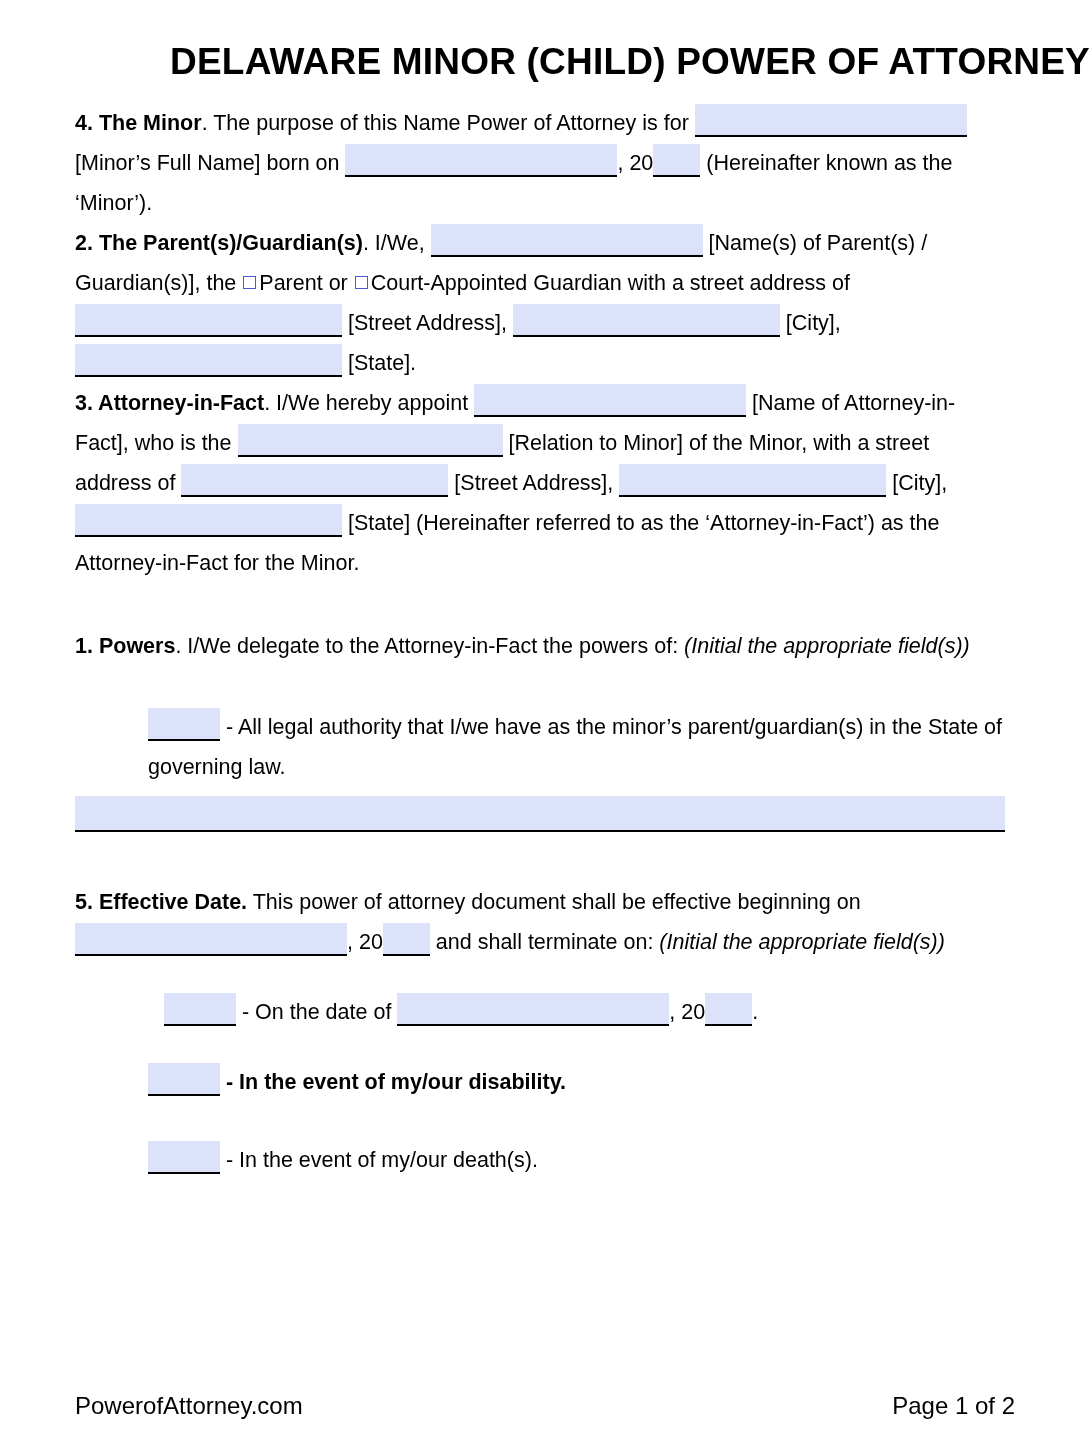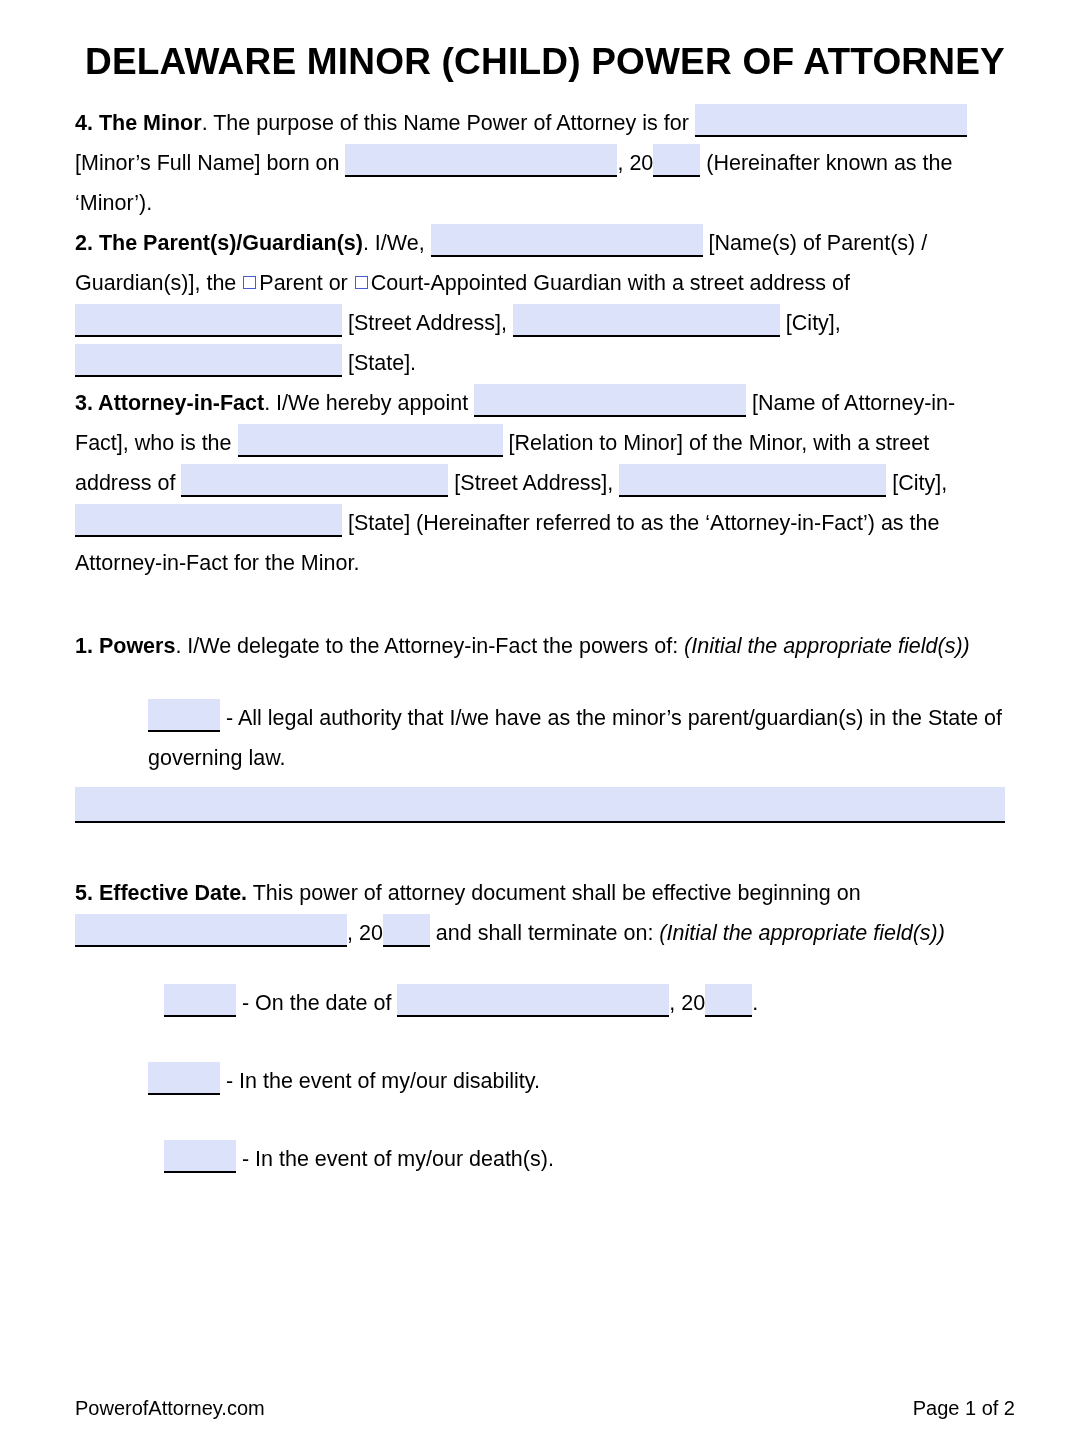--- a/index.html
+++ b/index.html
@@ -18,21 +18,21 @@
     height: 1444px;
     background: #ffffff;
     box-sizing: border-box;
     overflow: hidden;
   }
   .doc-title {
     position: absolute;
     top: 16px;
     left: 0;
     width: 1090px;
-    text-align: center;
+    text-align: right;
     font-size: 37px;
     font-weight: bold;
     letter-spacing: 0.2px;
     white-space: nowrap;
   }
   .body-area {
     position: absolute;
     left: 75px;
     top: 103px;
     width: 930px;
@@ -92,21 +92,21 @@
   }
 
   .footer {
     position: absolute;
     left: 75px;
     right: 75px;
     bottom: 24px;
     display: flex;
     justify-content: space-between;
     align-items: baseline;
-    font-size: 20px;
+    font-size: 24px;
   }
 </style>
 </head>
 <body>
 
 <div class="page">
 
   <h1 class="doc-title">DELAWARE MINOR (CHILD) POWER OF ATTORNEY</h1>
 
   <div class="body-area">
@@ -120,48 +120,48 @@
     </p>
 
     <p class="para gap-1">
       <span class="bold">3. Attorney-in-Fact</span><span>. I/We hereby appoint </span><span class="blank w-name"></span><span> [Name of Attorney-in-Fact], who is the </span><span class="blank w-relation"></span><span> [Relation to Minor] of the Minor, with a street address of </span><span class="blank w-addr"></span><span> [Street Address], </span><span class="blank w-city"></span><span> [City], </span><span class="blank w-state"></span><span> [State] (Hereinafter referred to as the ‘Attorney-in-Fact’) as the Attorney-in-Fact for the Minor.</span>
     </p>
 
     <p class="para gap-2">
       <span class="bold">1. Powers</span><span>. I/We delegate to the Attorney-in-Fact the powers of: </span><span class="ital">(Initial the appropriate field(s))</span>
     </p>
 
-    <div class="indent-block" style="margin-top:32px;">
+    <div class="indent-block" style="margin-top:41px;">
       <p class="initial-row" style="margin:0;">
         <span class="blank w-initial"></span><span> - All legal authority that I/we have as the minor’s parent/guardian(s) in the State of governing law.</span>
       </p>
     </div>
 
     <div style="margin-top:9px;">
       <span class="blank w-fullline"></span>
     </div>
 
     <p class="para gap-3">
       <span class="bold">5. Effective Date.</span><span> This power of attorney document shall be effective beginning on </span><span class="blank w-date"></span><span>, 20</span><span class="blank w-yr"></span><span> and shall terminate on: </span><span class="ital">(Initial the appropriate field(s))</span>
     </p>
 
     <div class="indent-block" style="margin-top:30px;">
       <p class="initial-row" style="margin:16px;">
         <span class="blank w-initial"></span><span> - On the date of </span><span class="blank w-date"></span><span>, 20</span><span class="blank w-yr"></span><span>.</span>
       </p>
     </div>
 
-    <div class="indent-block" style="margin-top:38px;">
+    <div class="indent-block" style="margin-top:30px;font-weight:bold;">
       <p class="initial-row" style="margin:0;">
         <span class="blank w-initial"></span><span> - In the event of my/our disability.</span>
       </p>
     </div>
 
     <div class="indent-block" style="margin-top:38px;">
-      <p class="initial-row" style="margin:16px;">
+      <p class="initial-row" style="margin:0;">
         <span class="blank w-initial"></span><span> - In the event of my/our death(s).</span>
       </p>
     </div>
 
   </div>
 
   <div class="footer">
     <span>PowerofAttorney.com</span>
     <span>Page 1 of 2</span>
   </div>

